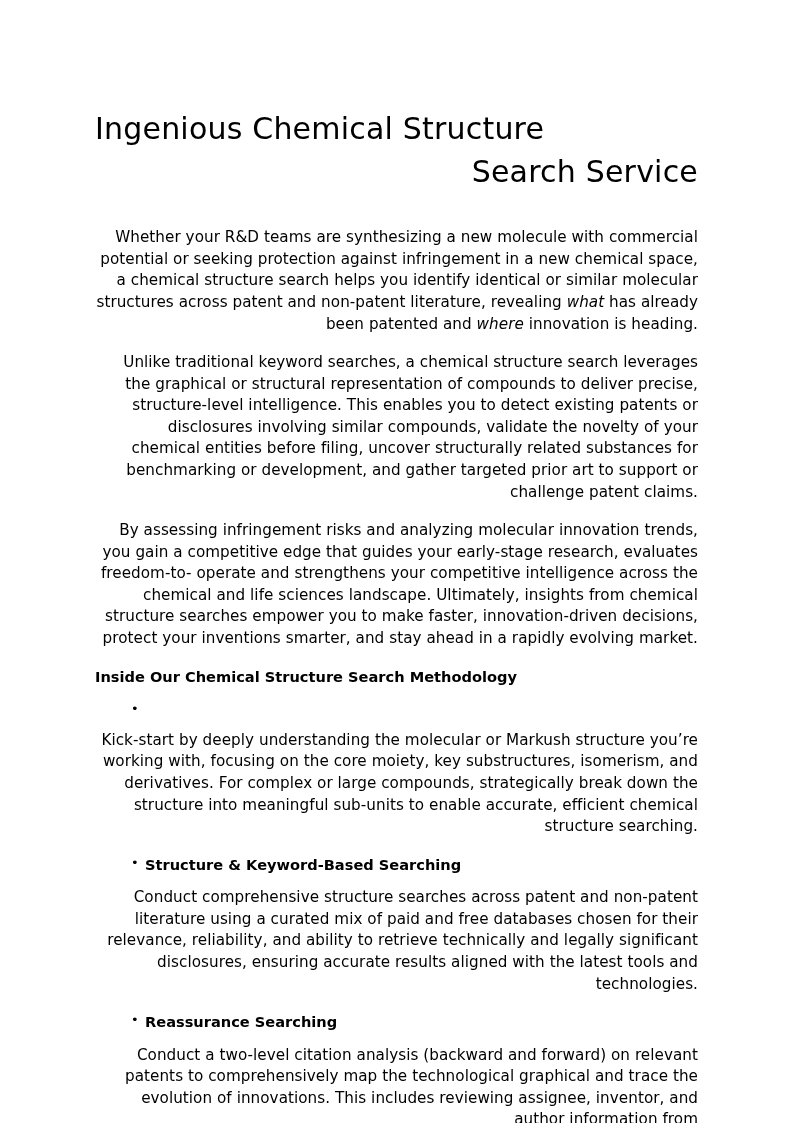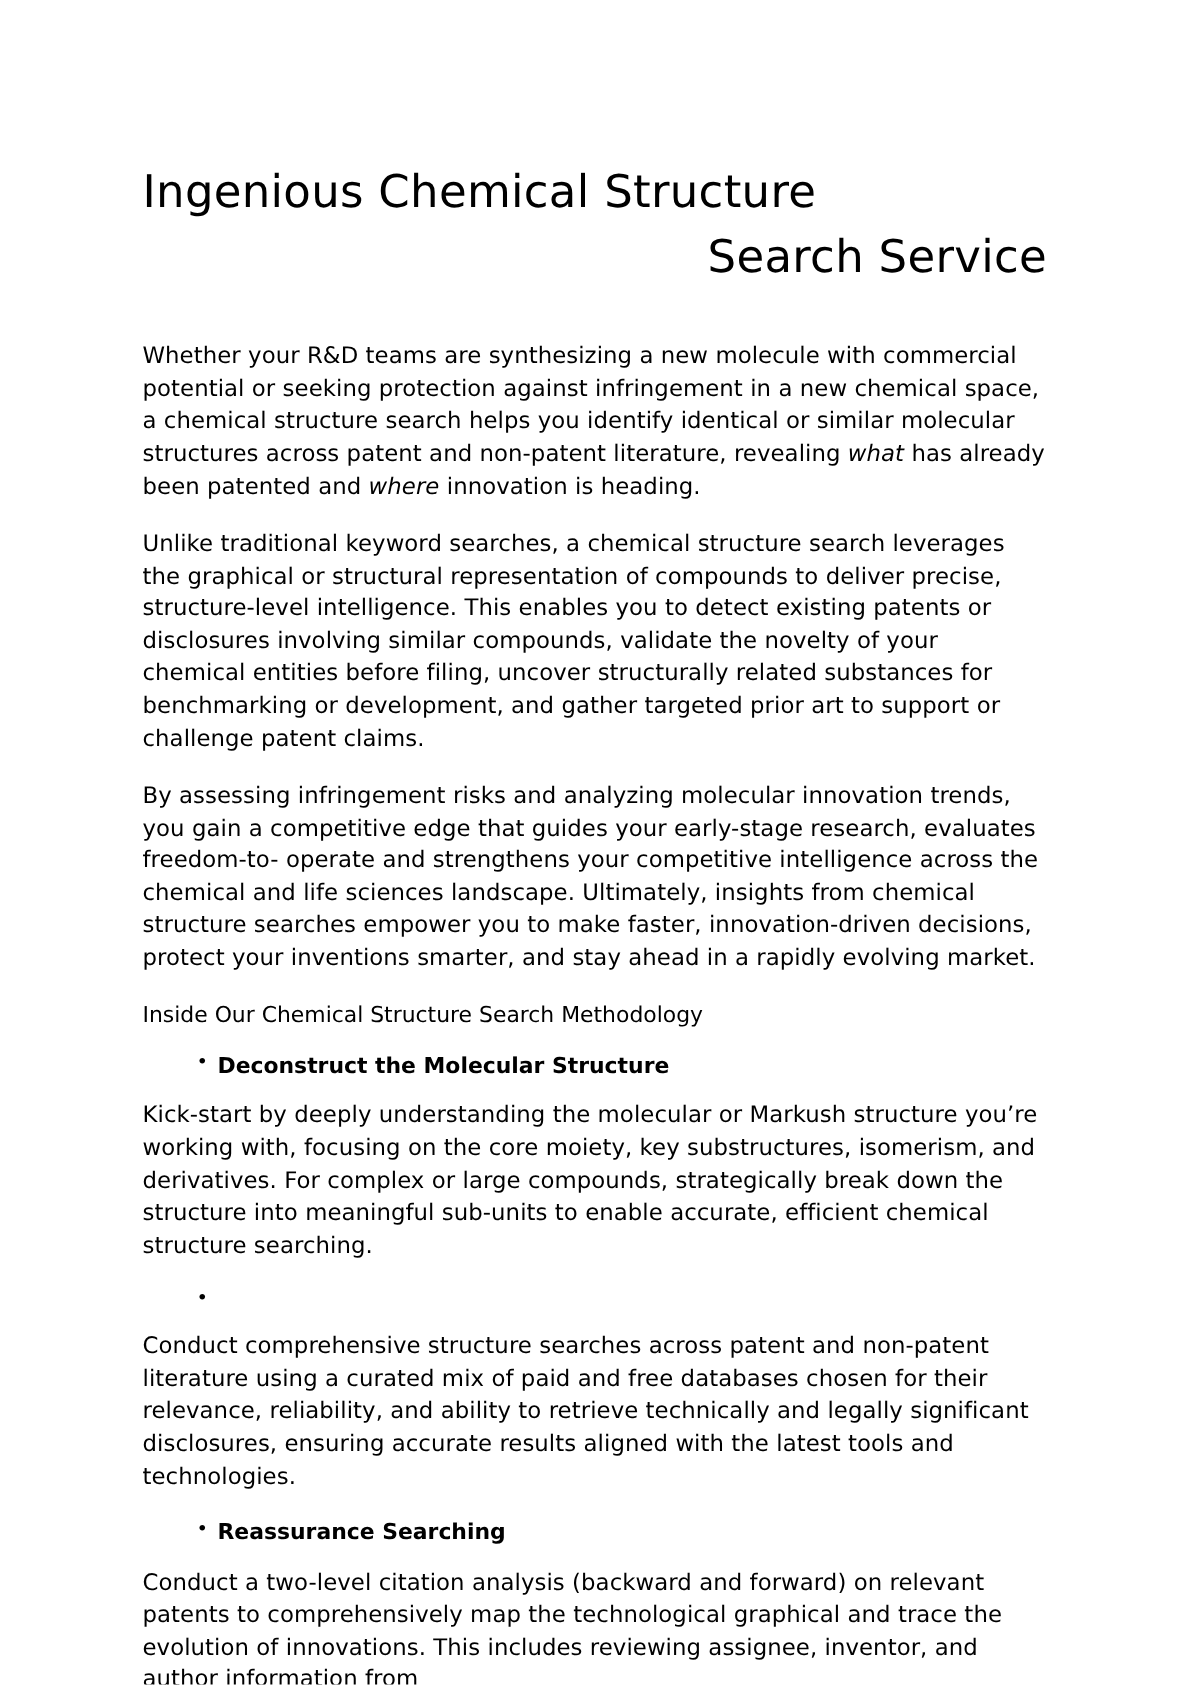--- a/index.html
+++ b/index.html
@@ -34,29 +34,29 @@
   }
   .doc-title .line2 {
     display: block;
     text-align: right;
     padding-left: 46px;
   }
   p.body-para {
     font-size: 15.2px;
     line-height: 1.42;
     margin: 0 0 17px 0;
-    text-align: left;
+    text-align: right;
     letter-spacing: 0.05px;
   }
   p.body-para em {
     font-style: italic;
   }
   h2.section-heading {
     font-size: 14.6px;
-    font-weight: normal;
+    font-weight: bold;
     line-height: 1.4;
     margin: 3px 0 14px 0;
   }
   .bullet-item {
     display: flex;
     align-items: flex-start;
     margin: 0 0 12px 0;
     padding-left: 36px;
   }
   .bullet-dot {
@@ -87,26 +87,26 @@
   </p>
 
   <p class="body-para">Unlike traditional keyword searches, a chemical structure search leverages the graphical or structural representation of compounds to deliver precise, structure-level intelligence. This enables you to detect existing patents or disclosures involving similar compounds, validate the novelty of your chemical entities before filing,  uncover structurally related substances for benchmarking or development, and  gather targeted prior art to support or challenge patent claims.</p>
 
   <p class="body-para">By assessing infringement risks and analyzing molecular innovation trends, you gain a competitive edge that guides your early-stage research, evaluates freedom-to- operate and strengthens your competitive intelligence across the chemical and life sciences landscape. Ultimately, insights from chemical structure searches empower you to make faster, innovation-driven decisions, protect your inventions smarter, and stay ahead in a rapidly evolving market.</p>
 
   <h2 class="section-heading">Inside Our Chemical Structure Search Methodology</h2>
 
   <div class="bullet-item">
     <span class="bullet-dot">•</span>
-    <span class="bullet-label">Deconstruct the Molecular Structure</span>
   </div>
   <p class="body-para">Kick-start by deeply understanding the molecular or Markush structure you’re working with, focusing on the core moiety, key substructures, isomerism, and derivatives. For complex or large compounds, strategically break down the structure into meaningful sub-units to enable accurate, efficient chemical structure searching.</p>
 
   <div class="bullet-item">
     <span class="bullet-dot">•</span>
+    <span class="bullet-label">Structure &amp; Keyword-Based Searching</span>
   </div>
   <p class="body-para">Conduct comprehensive structure searches across patent and non-patent literature using a curated mix of paid and free databases chosen for their relevance, reliability, and ability to retrieve technically and legally significant disclosures, ensuring accurate results aligned with the latest tools and technologies.</p>
 
   <div class="bullet-item">
     <span class="bullet-dot">•</span>
     <span class="bullet-label">Reassurance Searching</span>
   </div>
   <p class="body-para">Conduct a two-level citation analysis (backward and forward) on relevant patents to comprehensively map the technological graphical and trace the evolution of innovations. This includes reviewing assignee, inventor, and author information from</p>
 
 </div>

